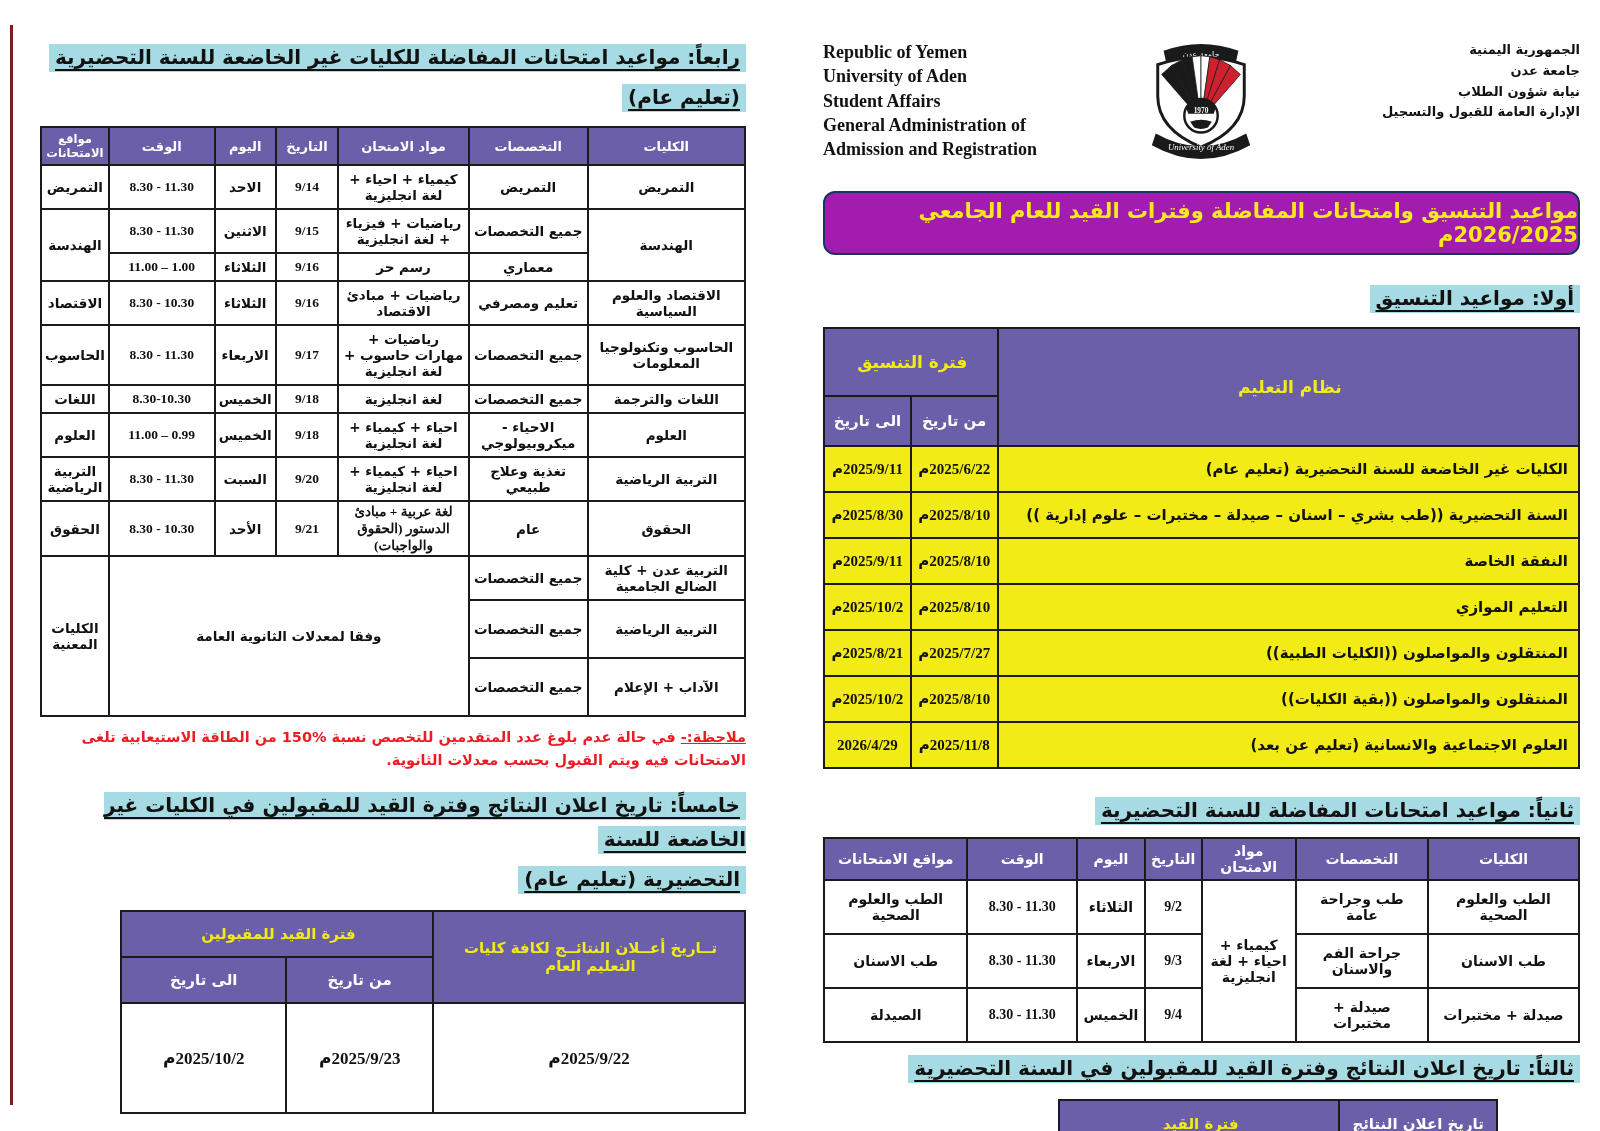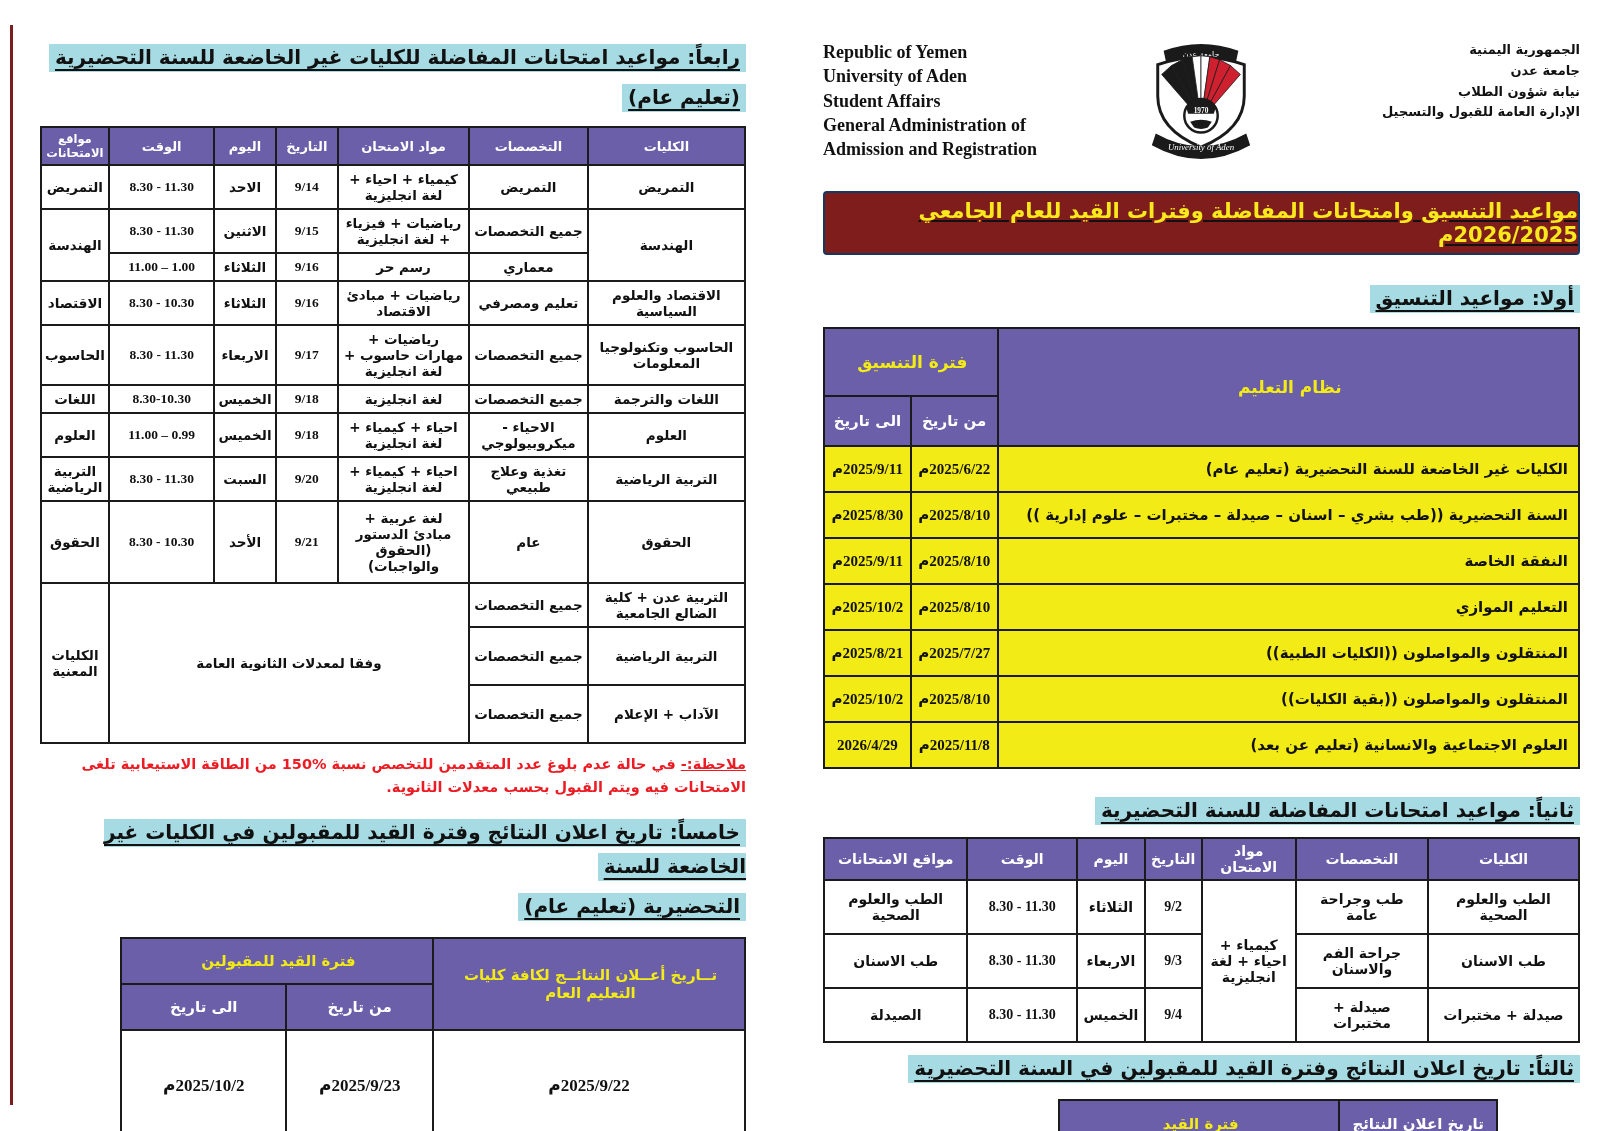--- a/index.html
+++ b/index.html
@@ -19,22 +19,22 @@
   th,td{border:2px solid #1b1b1b;font-weight:bold;text-align:center;vertical-align:middle;padding:4px 5px;}
   th{background:#6a5fa8;color:#ffffff;}
   .th-yellow{color:#f3eb16;padding-left:8px;}
   .cell-yellow{background:#f3eb16;}
 
   
   .hdr{display:flex;justify-content:space-between;align-items:flex-start;}
   .hdr-en{font-family:"Liberation Serif",serif;font-weight:bold;font-size:18px;line-height:1.35;width:300px;}
   .hdr-ar{font-weight:bold;font-size:13px;line-height:1.6;text-align:right;width:300px;direction:rtl;}
   .logo-wrap{width:120px;margin-top:-5px;}
-  .banner{margin-top:22px;background:#7f1d1d;border:2px solid #17375e;border-radius:4px;
-          height:60px;display:flex;align-items:center;justify-content:center;text-decoration:underline;}
+  .banner{margin-top:22px;background:#a21caf;border:2px solid #17375e;border-radius:12px;
+          height:60px;display:flex;align-items:center;justify-content:center;}
   .banner span{color:#f7e91c;font-weight:bold;font-size:21px;direction:rtl;}
   .t1 td{height:36px;font-size:15px;}
   .t1 .sys{ text-align:right;padding-right:10px;}
   .t1 th{font-size:17px;}
   .t2 th{font-size:14px;}
   .t2 td{font-size:14px;height:44px;text-align:center;}
   .t3 th{font-size:15px;height:38px;}
 
   
   .t4 th{font-size:13px;padding:6px 2px;}
@@ -326,21 +326,21 @@
       <td>تغذية وعلاج طبيعي</td>
       <td>احياء + كيمياء + لغة انجليزية</td>
       <td class="num">9/20</td>
       <td>السبت</td>
       <td class="num time">8.30 - 11.30</td>
       <td>التربية الرياضية</td>
     </tr>
     <tr>
       <td>الحقوق</td>
       <td>عام</td>
-      <td style="padding:8px 6px;">لغة عربية + مبادئ الدستور (الحقوق والواجبات)</td>
+      <td style="padding:1px 6px;font-family:Liberation Serif, serif;">لغة عربية + مبادئ الدستور (الحقوق والواجبات)</td>
       <td class="num">9/21</td>
       <td>الأحد</td>
       <td class="num time">8.30 - 10.30</td>
       <td>الحقوق</td>
     </tr>
     <tr>
       <td>التربية عدن + كلية الضالع  الجامعية</td>
       <td>جميع التخصصات</td>
       <td colspan="4" rowspan="3">وفقا لمعدلات الثانوية العامة</td>
       <td rowspan="3">الكليات المعنية</td>

